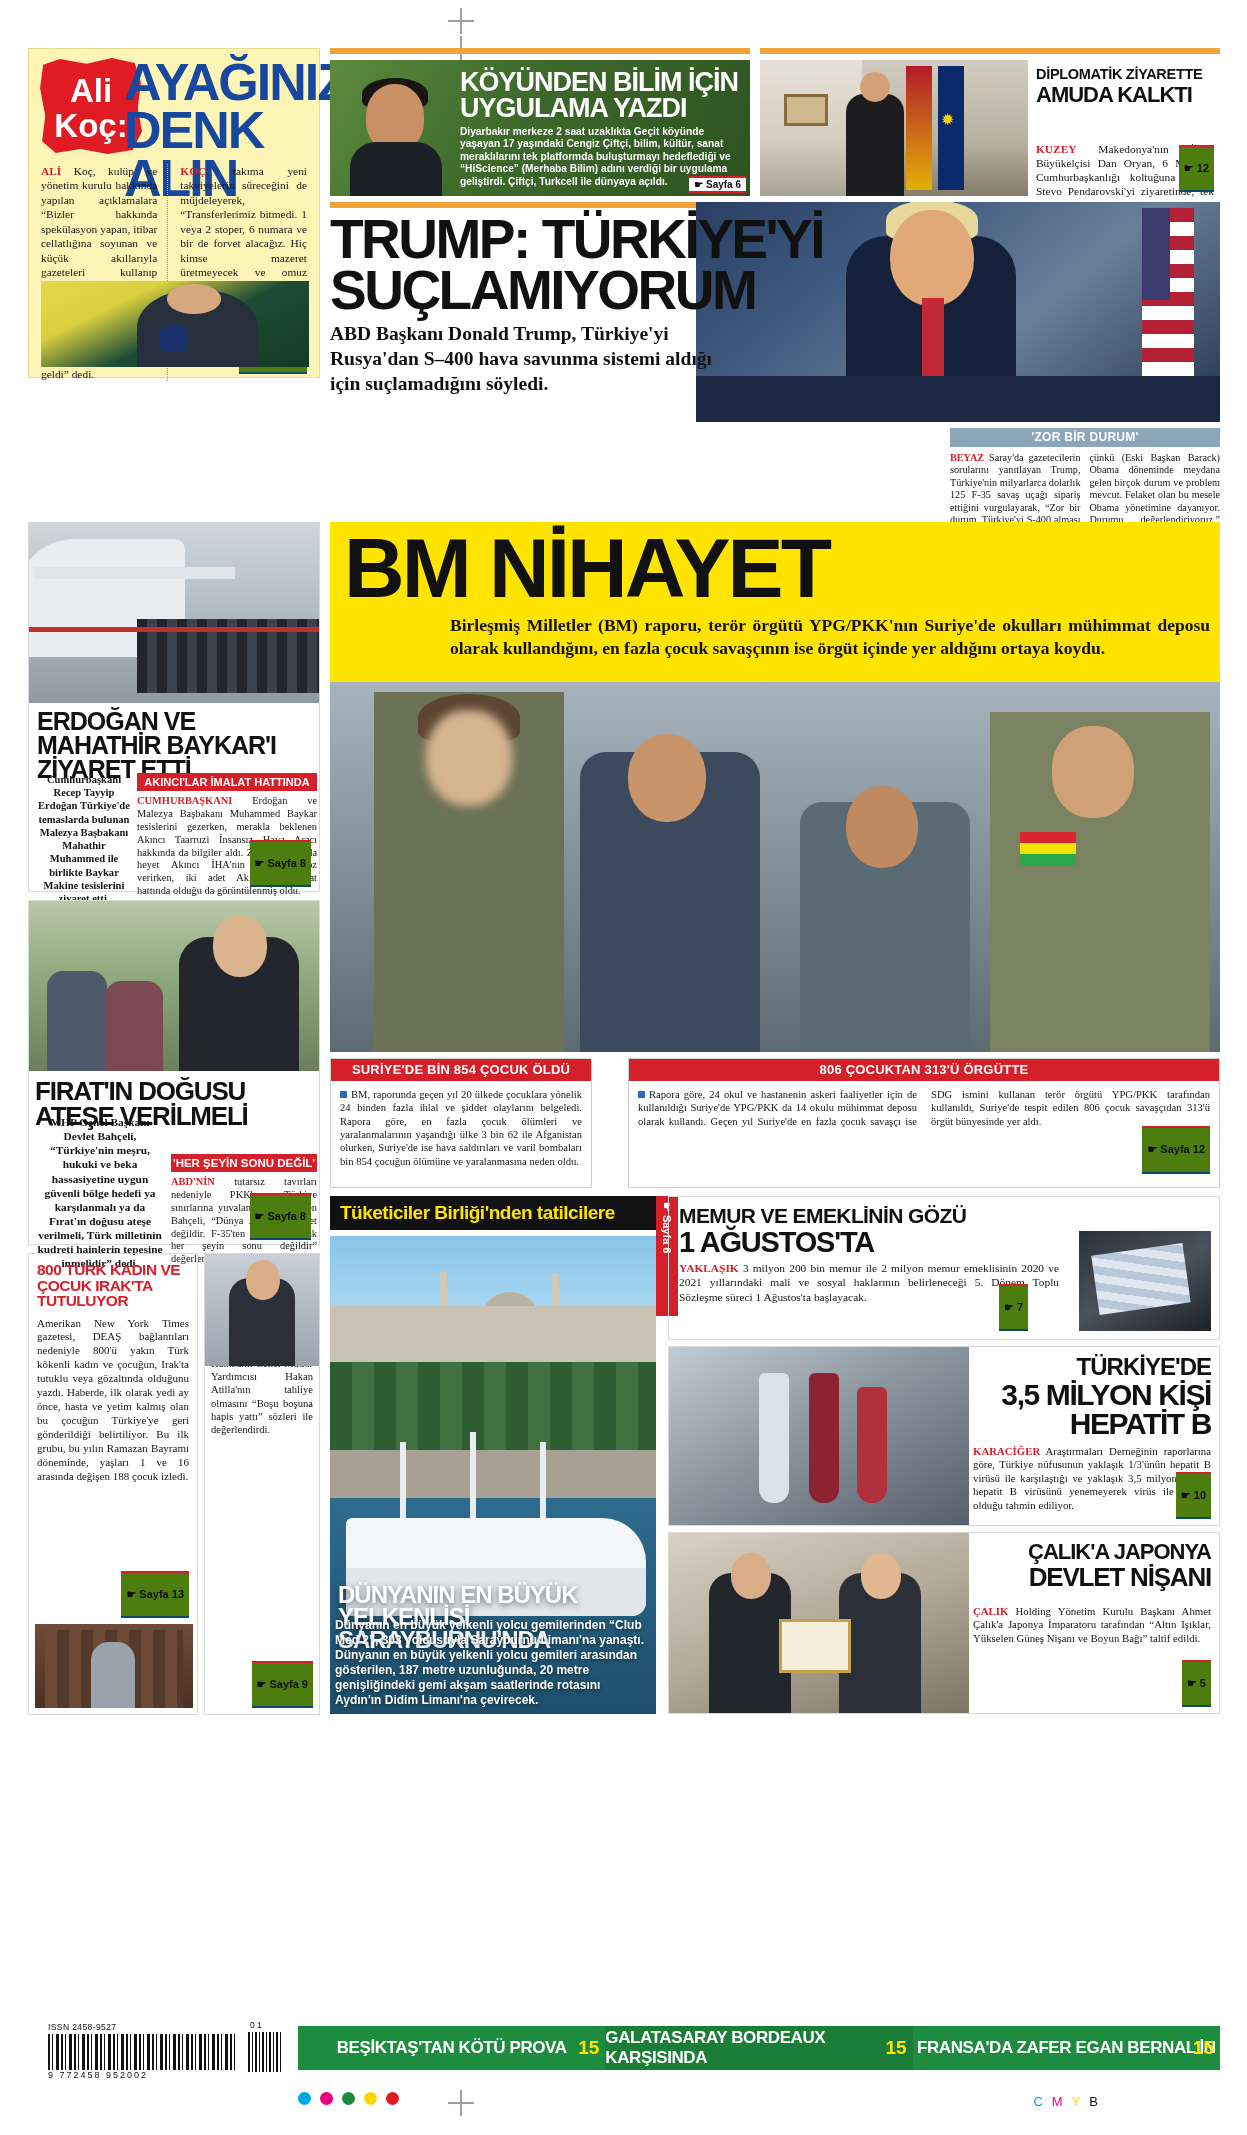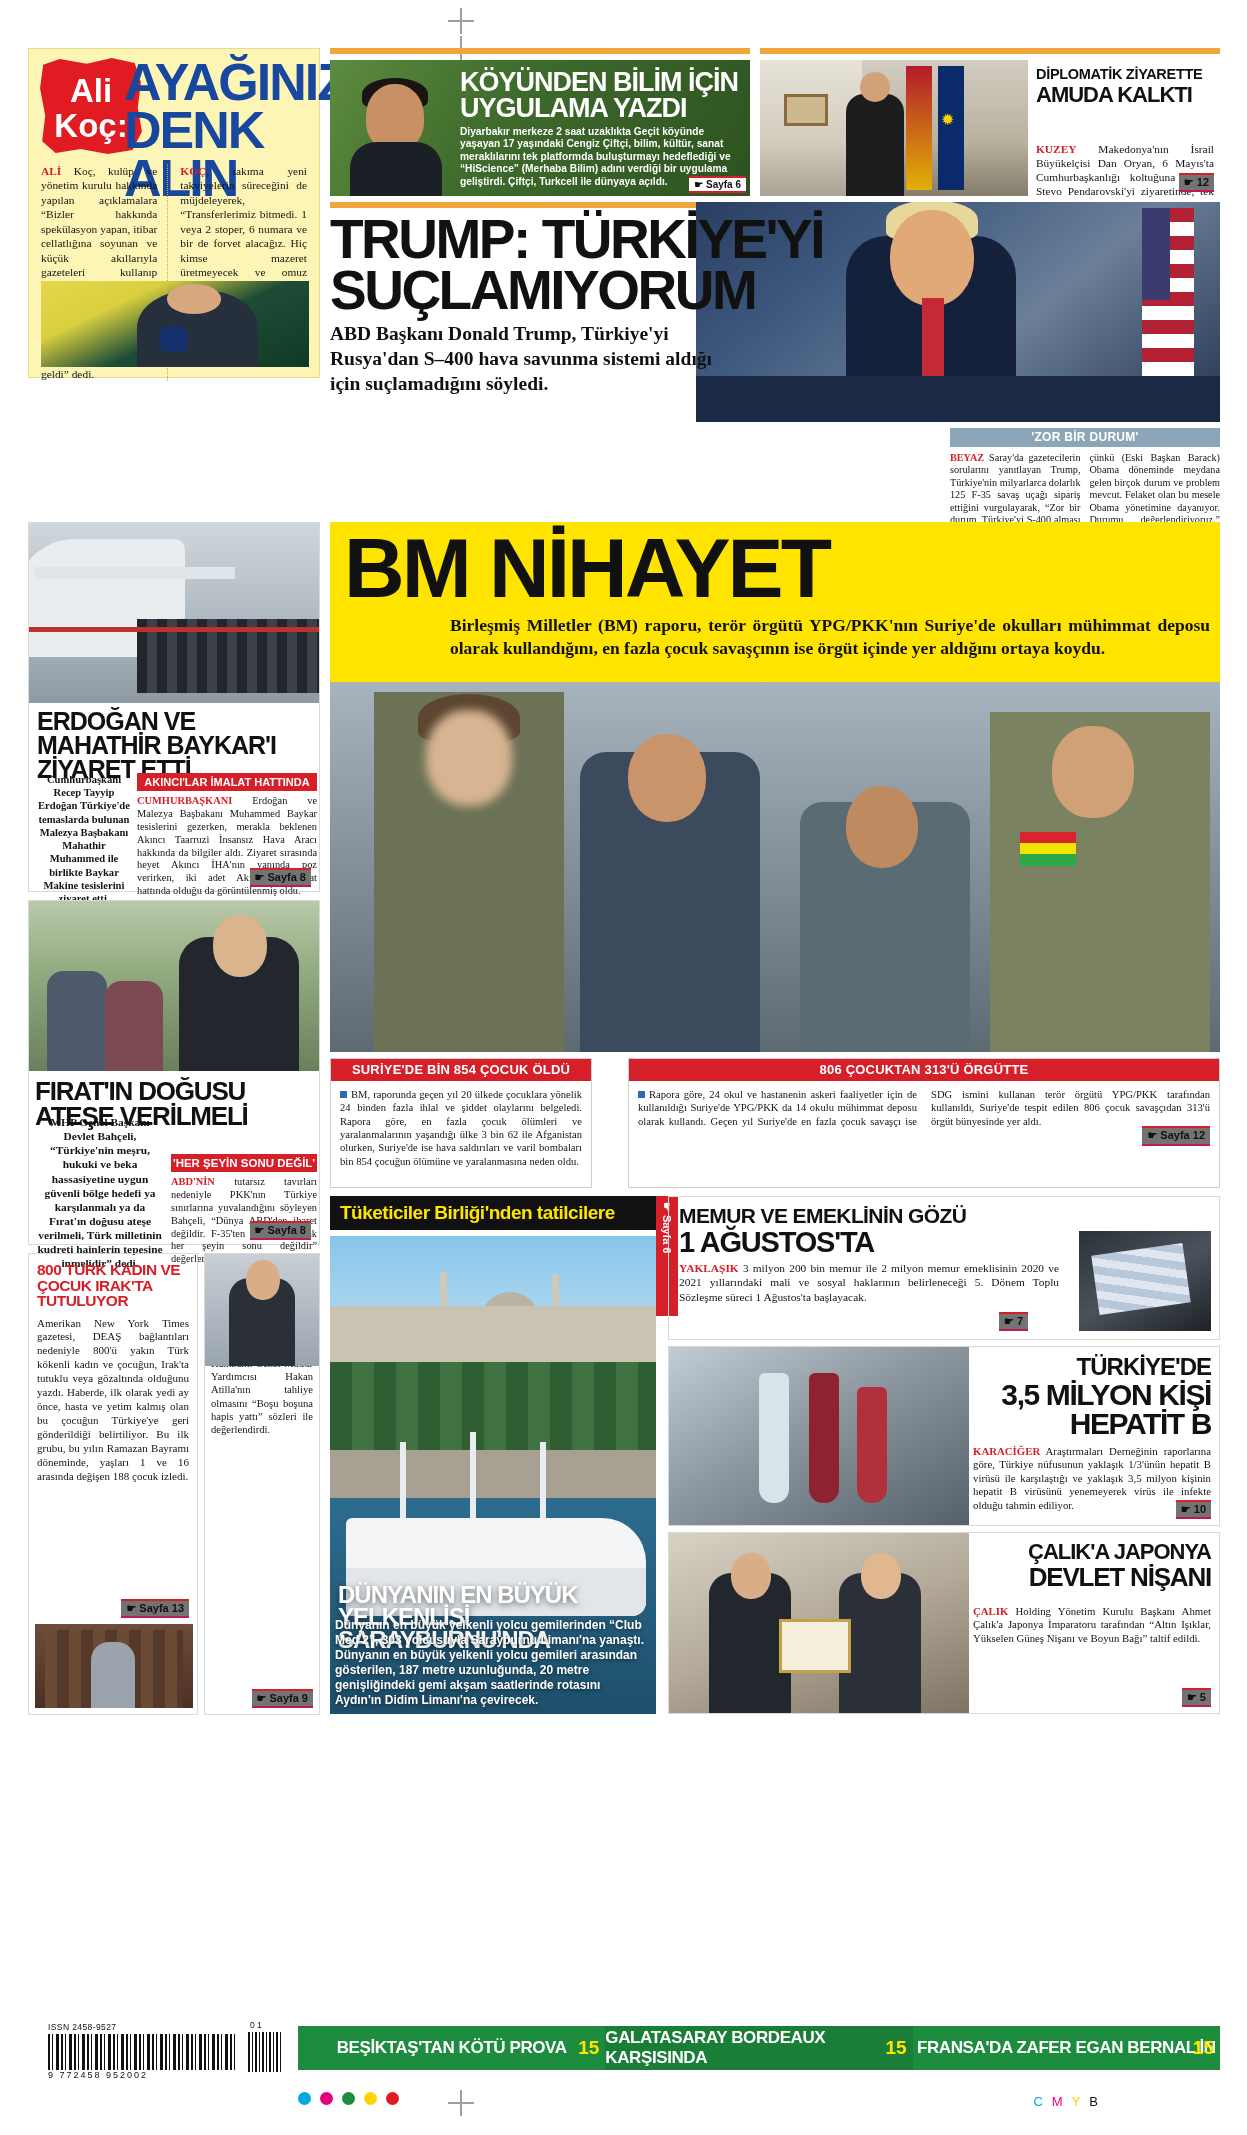--- a/index.html
+++ b/index.html
@@ -34,22 +34,22 @@
     font-family:"Liberation Sans",sans-serif; font-weight:bold; font-size:33px; line-height:1; }
   #alikoc .stamp .l1 { top: 17px; }
   #alikoc .stamp .l2 { top: 52px; }
   #alikoc .hl { position:absolute; left: 95px; top: 10px; width: 195px;
      color:#17479e; font-family:"Liberation Sans",sans-serif; font-weight:bold;
      font-size: 52px; line-height: 0.92; letter-spacing:-2px; text-align:left; }
   #alikoc .body { position:absolute; top: 115px; left: 12px; right: 12px; display:flex; gap:12px; }
   #alikoc .col { width: 50%; font-size: 11.4px; line-height: 1.27; text-align: justify; color:#141414; }
   #alikoc .col:first-child { border-right: 1.5px dotted #b9ad4d; padding-right: 10px; }
   #alikoc .lead { color:#d5202a; font-weight:bold; }
-  .pagetag { display:inline-block; background:#737373; border-top:2px solid #d5202a; border-bottom:2px solid #be185d;
-     color:#111; font-family:"Liberation Sans",sans-serif; font-weight:bold; font-size:11px; padding:1px 5px; white-space:nowrap; }
+  .pagetag { display:inline-block; background:#4d7c0f; border-top:2px solid #d5202a; border-bottom:2px solid #0c4a6e;
+     color:#111; font-family:"Liberation Sans",sans-serif; font-weight:bold; font-size:11px; padding:15px 5px; white-space:nowrap; }
   #alikoc .photo { position:absolute; left:12px; top:232px; width:268px; height:86px;
       background: linear-gradient(155deg,#e4d84a 0%,#d9cf3f 28%,#1d4c36 55%,#113a27 100%); overflow:hidden; }
   #alikoc .photo .suit { position:absolute; left:36%; top:10%; width:45%; height:95%; background:#26303c; border-radius:46% 46% 0 0; }
   #alikoc .photo .face { position:absolute; left:47%; top:4%; width:20%; height:34%; background:#d7a77e; border-radius:50%; }
   #alikoc .photo .mic { position:absolute; left:44%; top:52%; width:11%; height:30%; background:#16306b; border-radius:30%; }
 
   
   #bilim { left: 330px; top: 48px; width: 420px; height: 148px; }
   #bilim .rule { height: 6px; background: #f0a43a; }
   #bilim .card { position:absolute; top: 12px; left:0; right:0; height: 136px;

